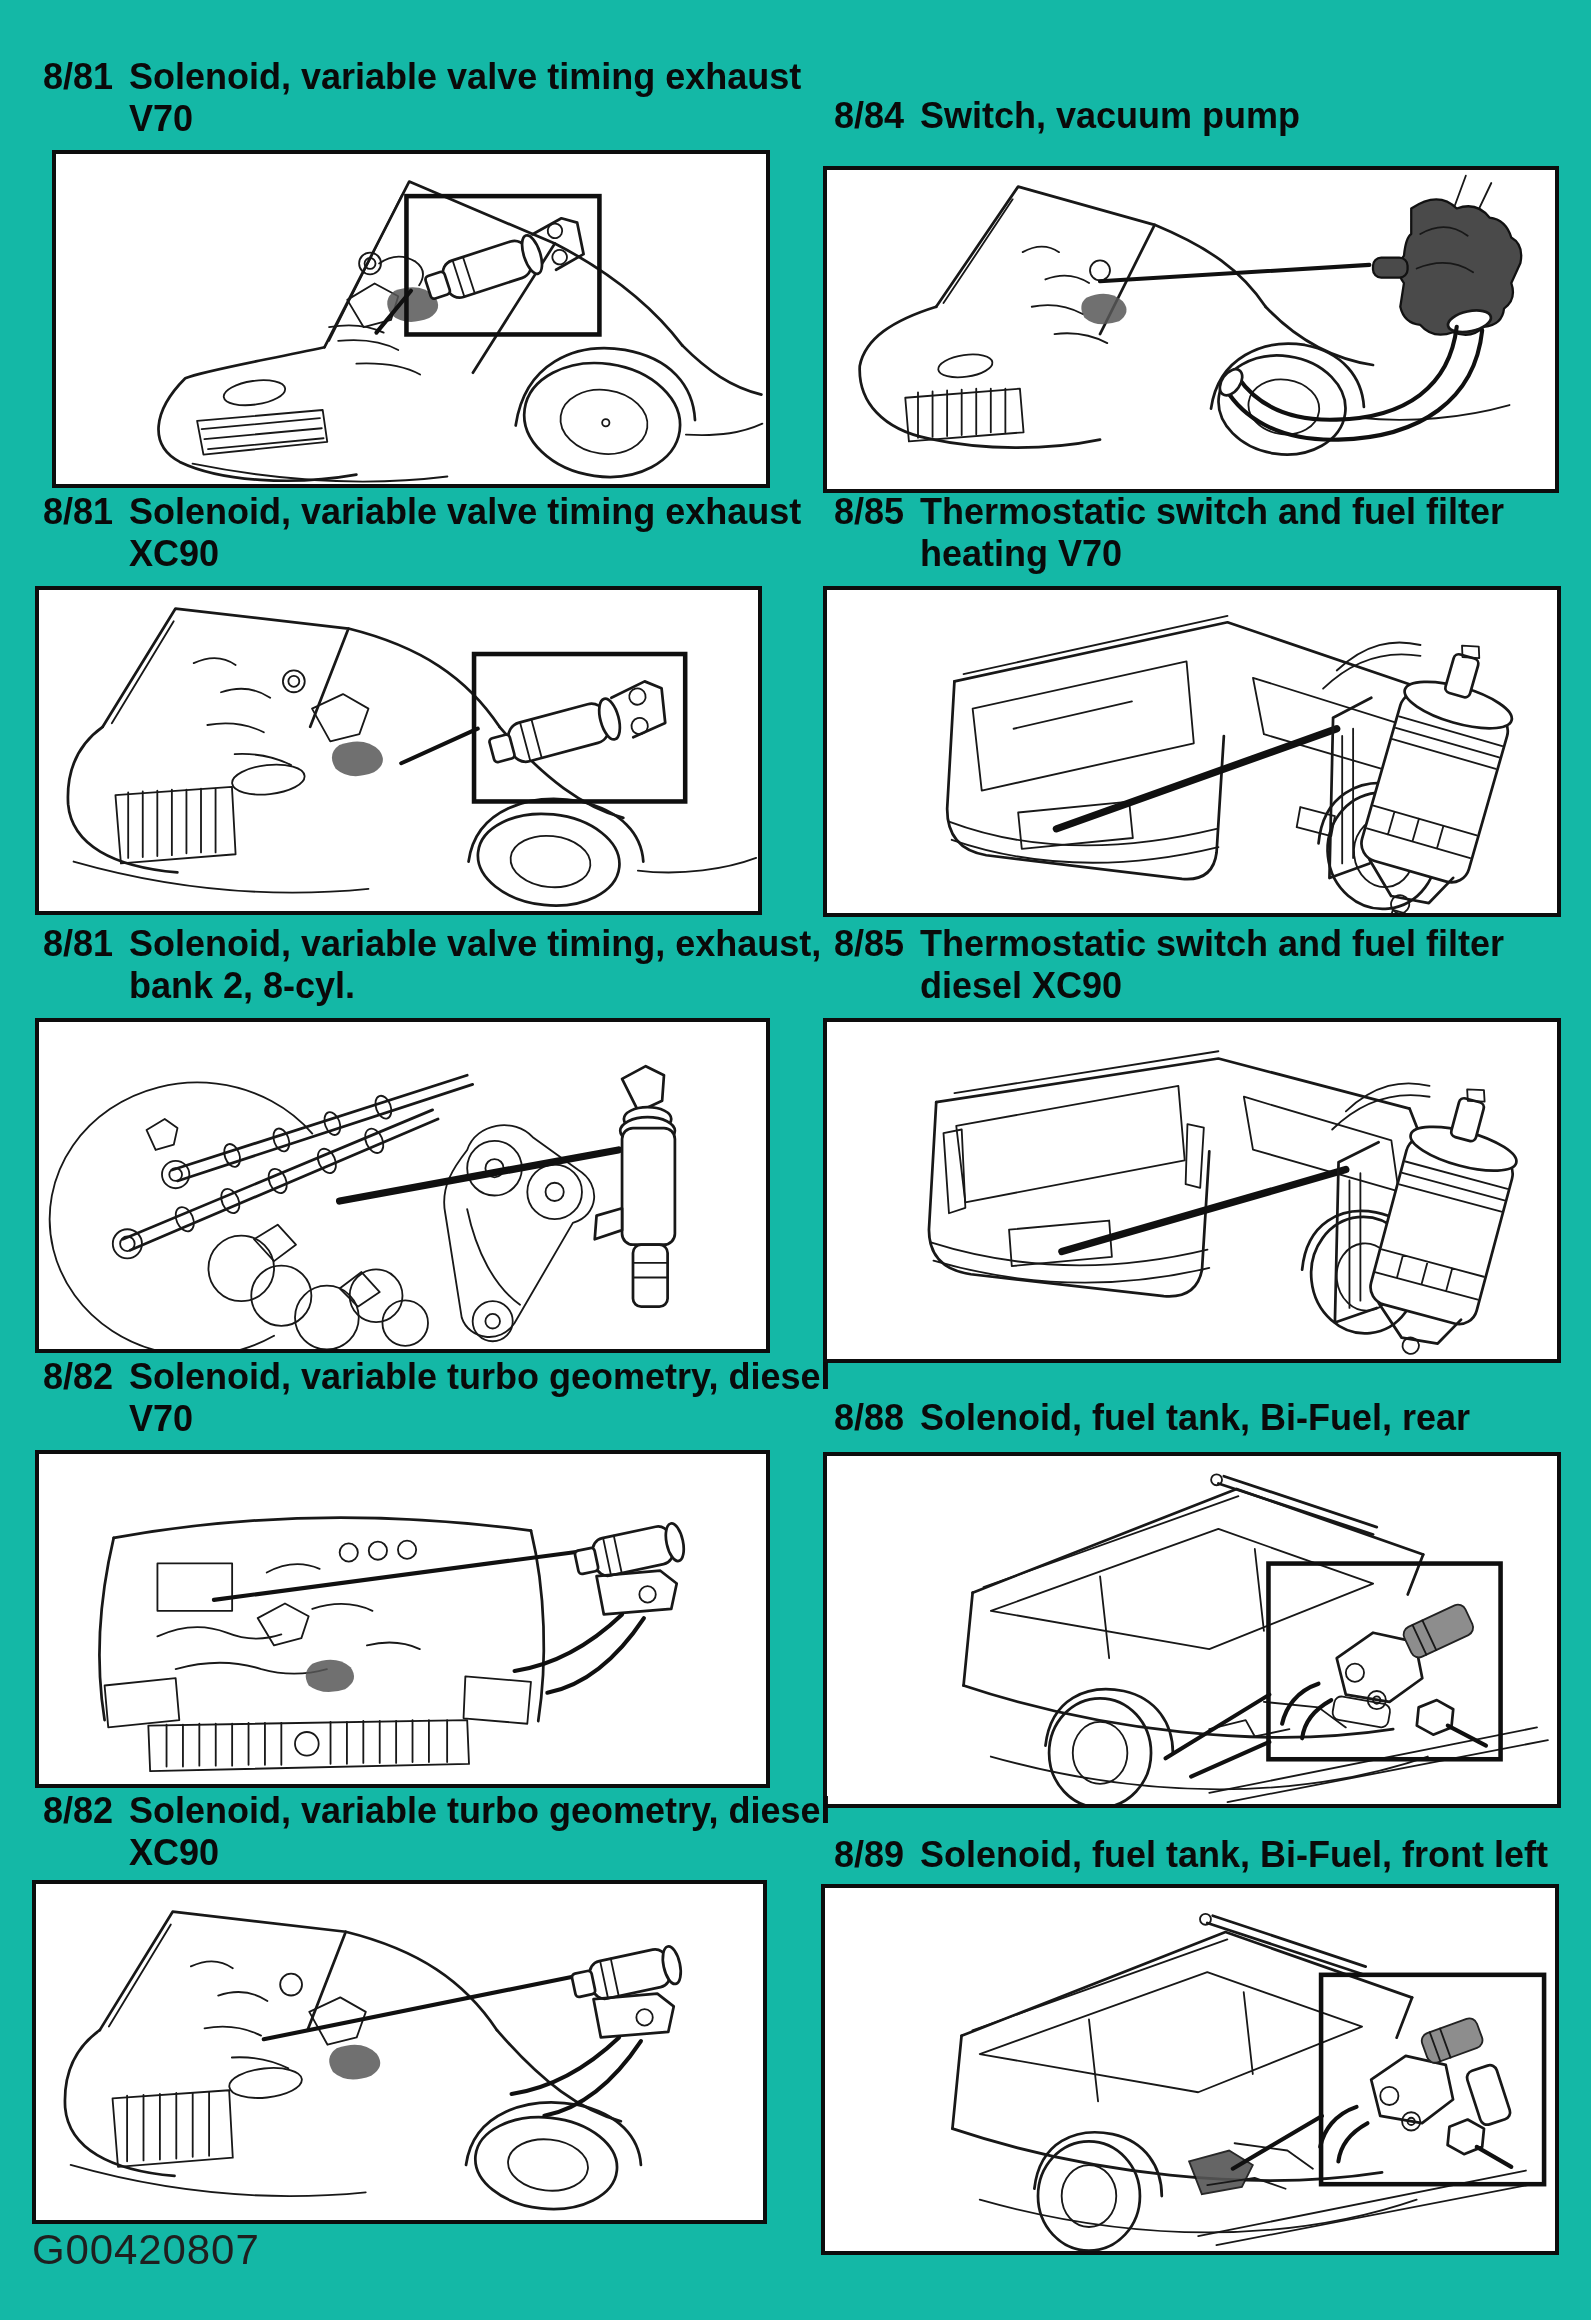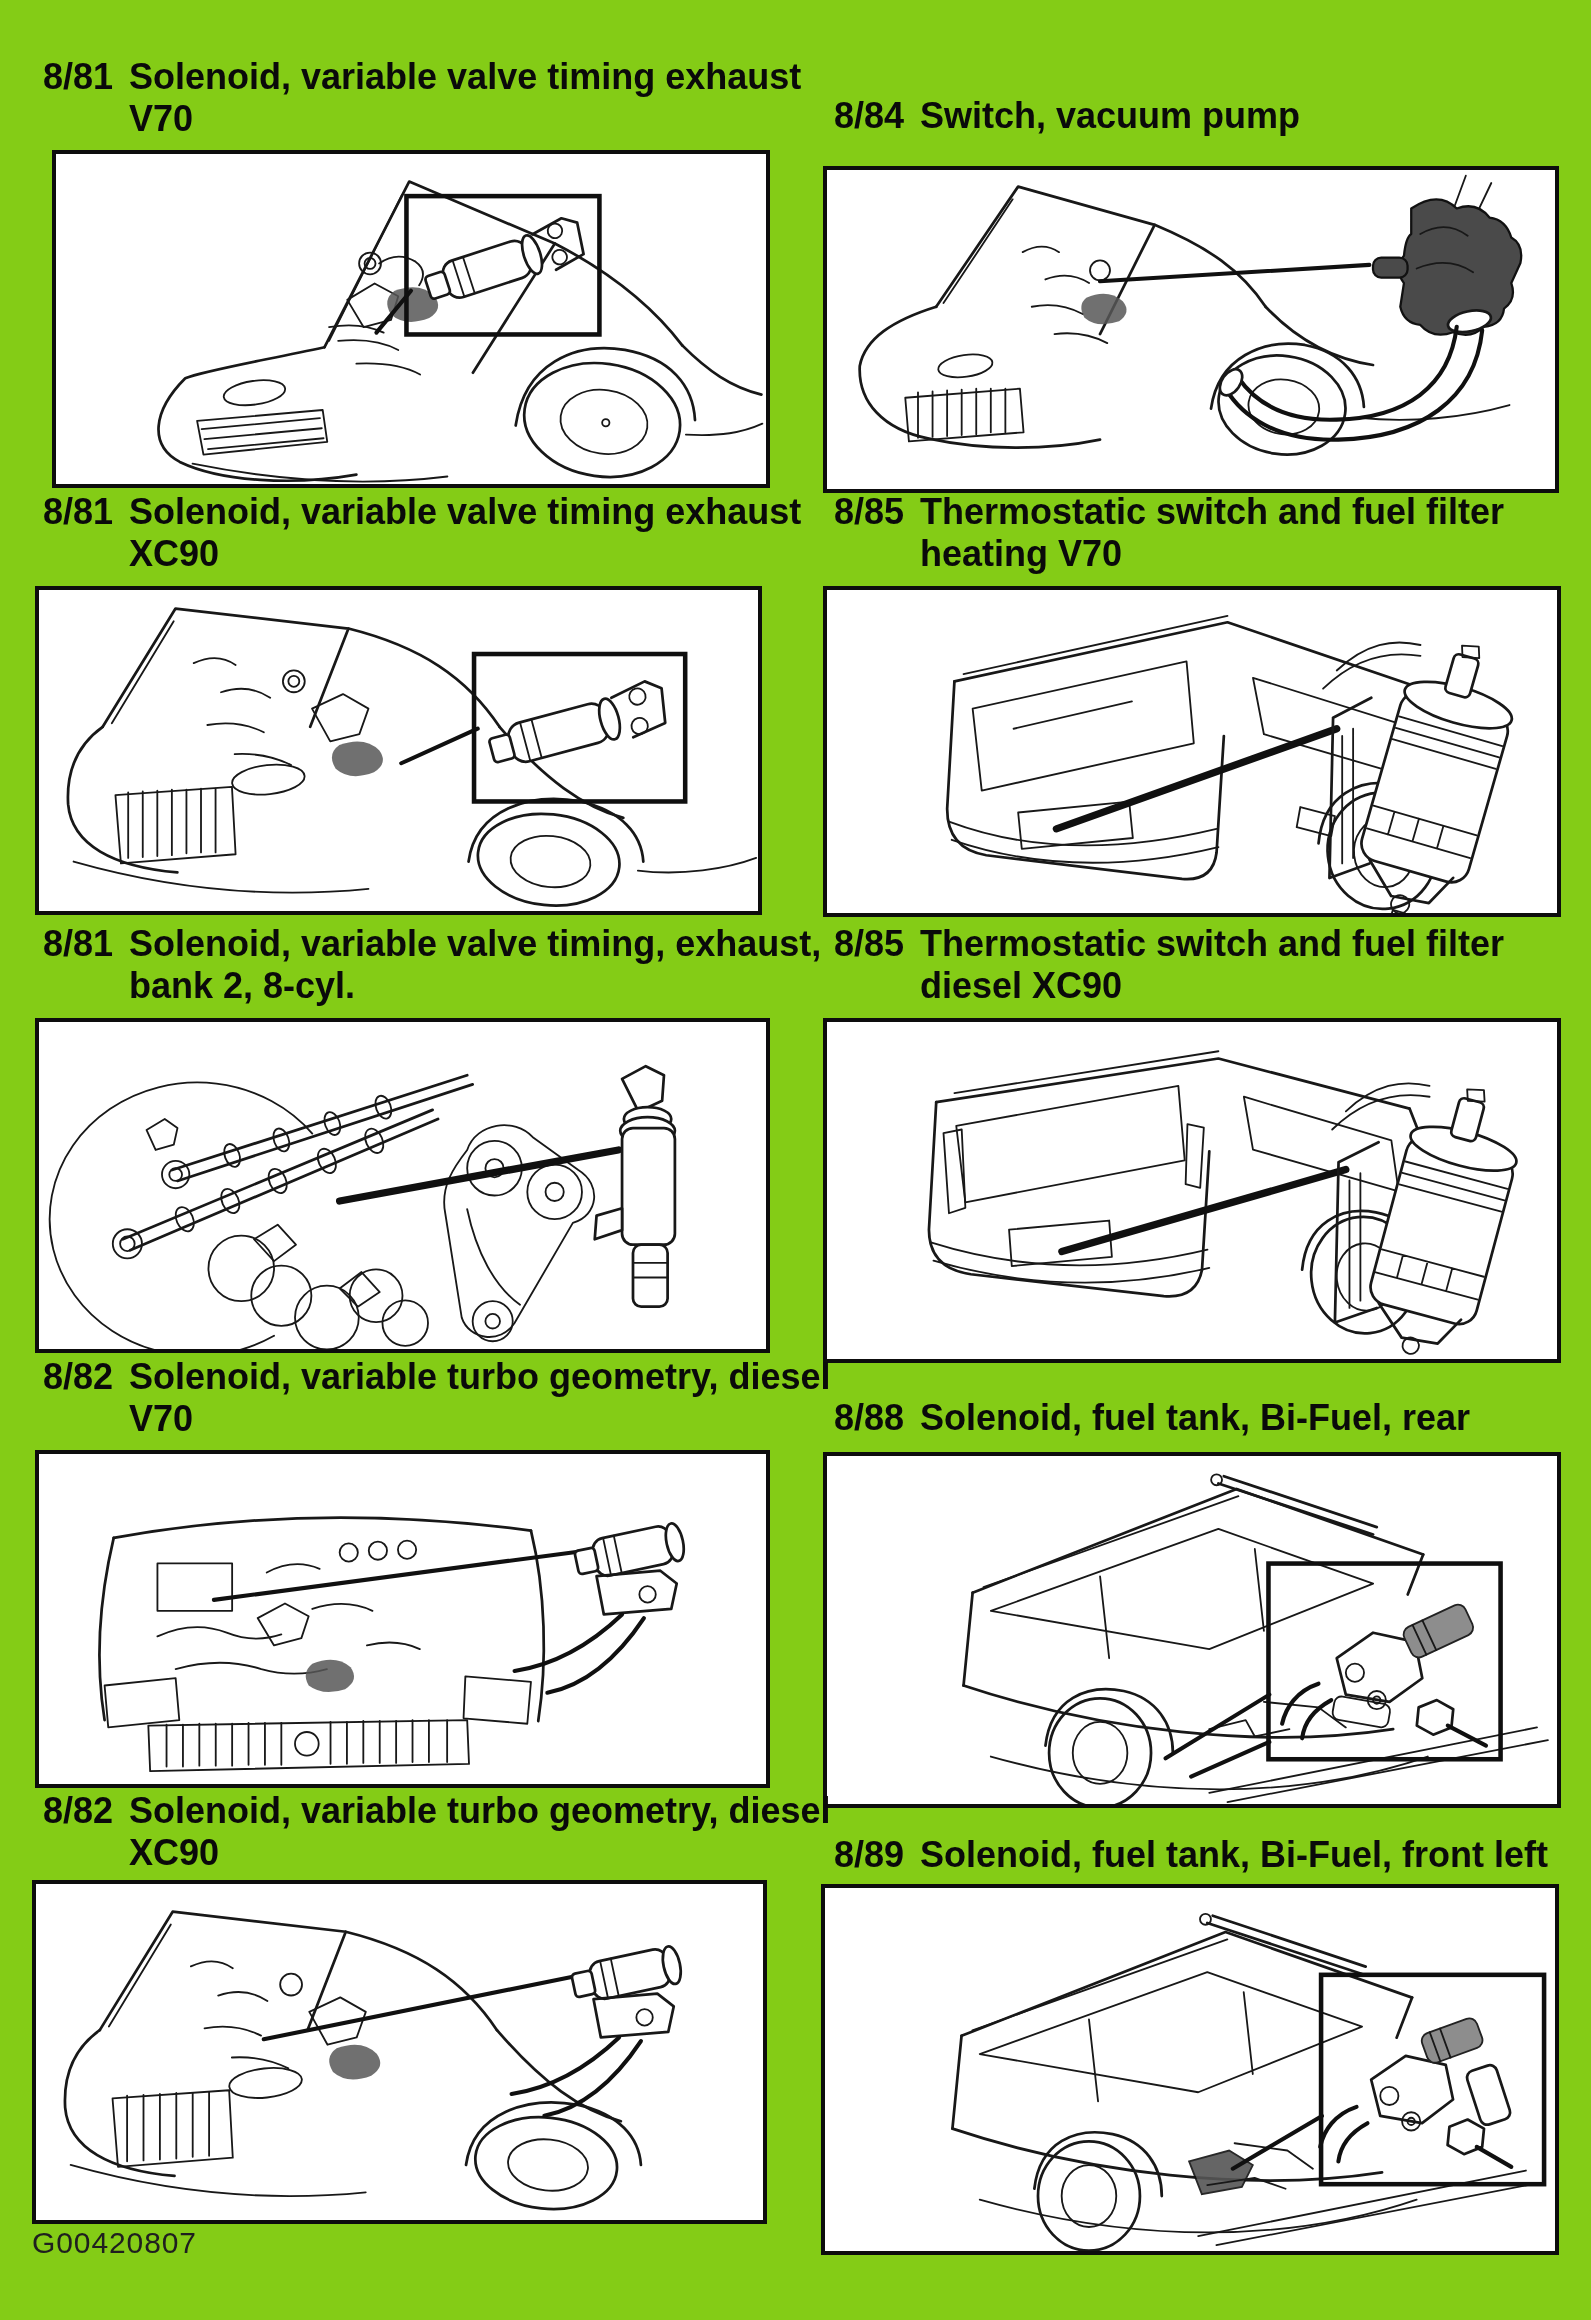--- a/index.html
+++ b/index.html
@@ -1,25 +1,25 @@
 <!DOCTYPE html>
 <html style="font-size:14.5px"><head>
 <meta charset="utf-8">
 <style>
   html,body{margin:0;padding:0;background:#ffffff;}
   body{width:1592px;height:2320px;position:relative;font-family:"Liberation Sans",sans-serif;color:#0b0b0b;overflow:hidden;}
-  .page{position:absolute;left:0;top:0;width:1592px;height:2320px;background:#84cc16;}
+  .page{position:absolute;left:0;top:0;width:1592px;height:2320px;background:#14b8a6;}
   .fig-heading{position:absolute;white-space:nowrap;font-weight:bold;font-size:36px;line-height:42px;color:#0a0a0a;}
   .fig-code{position:absolute;left:0;top:0;}
   .fig-title{margin-left:86px;}
   .fig-title div{white-space:nowrap;}
   .fig-title .t2:empty{display:none;}
   .fig-box{position:absolute;border:4.5px solid #0d0d0d;background:#fff;box-sizing:border-box;}
   .fig-box svg{display:block;width:100%;height:100%;}
-  .footer-code{position:absolute;font-size:30px;font-weight:400;color:#1f1f1f;letter-spacing:0.9px;}
+  .footer-code{position:absolute;font-size:42px;font-weight:400;color:#1f1f1f;letter-spacing:0.9px;}
   
   .k{fill:none;stroke:#181818;stroke-width:3;stroke-linejoin:round;stroke-linecap:round;}
   .k2{fill:none;stroke:#181818;stroke-width:2;stroke-linejoin:round;stroke-linecap:round;}
   .kl{fill:none;stroke:#101010;stroke-width:8;stroke-linecap:round;}
   .kt{fill:none;stroke:#101010;stroke-width:4.5;stroke-linecap:round;}
   .cb{fill:none;stroke:#0f0f0f;stroke-width:5;}
   .dk{fill:#4a4a4a;stroke:#111;stroke-width:2.5;stroke-linejoin:round;}
   .ht{fill:#8d8d8d;stroke:#222;stroke-width:2;}
   .wh{fill:#fff;stroke:#181818;stroke-width:3;stroke-linejoin:round;}
 </style>

